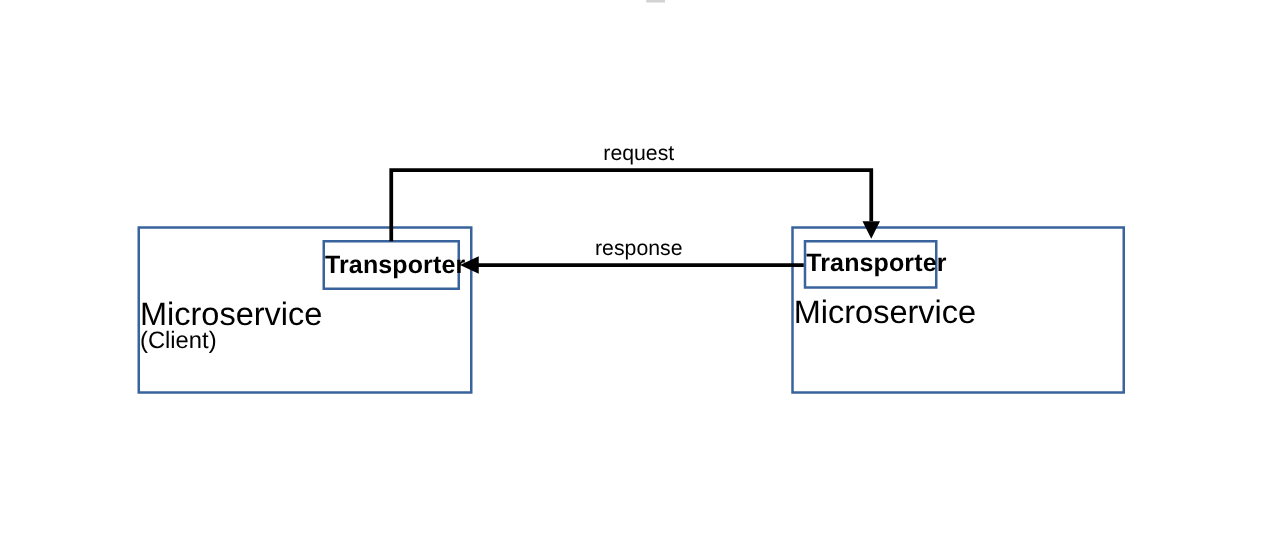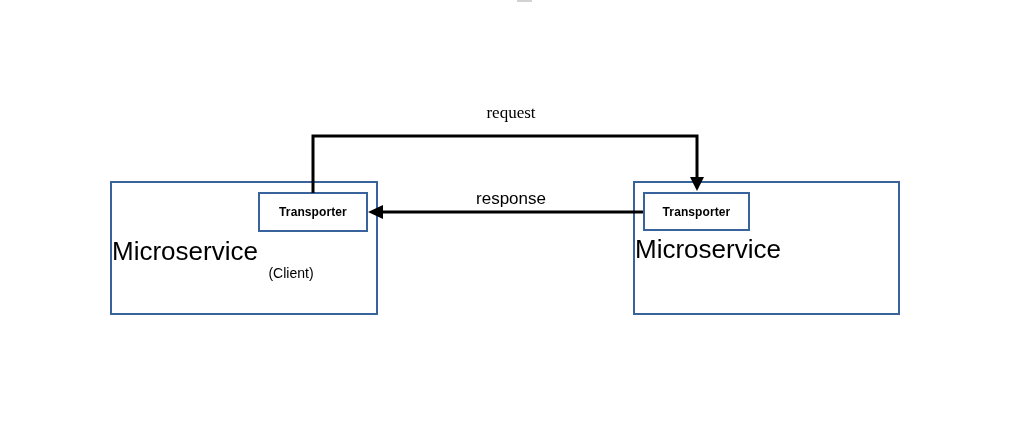--- a/index.html
+++ b/index.html
@@ -36,22 +36,21 @@
     background: #ffffff;
   }
   .ms-box.client { left: 110px; top: 181px; width: 268px; height: 134px; }
   .ms-box.server { left: 633px; top: 181px; width: 267px; height: 134px; }
   .tr-box {
     position: absolute;
     border: 2px solid var(--box-border);
     background: #ffffff;
     display: flex;
     align-items: center;
-    justify-content: center;
-    font-size: 12px;
+    font-size: 20px;
     font-weight: 600;
     letter-spacing: 0.1px;
   }
   .ms-box.client .tr-box { left: 146px; top: 9px; width: 110px; height: 40px; }
   .ms-box.server .tr-box { left: 8px;  top: 9px; width: 107px; height: 39px; }
   .ms-title {
     position: absolute;
     left: 0;
     width: 100%;
     text-align: left;
@@ -59,25 +58,23 @@
     line-height: 30px;
     font-weight: 400;
   }
   .ms-box.client .ms-title { top: 53px; }
   .ms-box.server .ms-title { top: 51px; }
   .ms-subtitle {
     position: absolute;
     left: 0;
     top: 79px;
     width: 100%;
-    text-align: center;
-    font-size: 14px;
+    font-size: 19px;
     line-height: 22px;
     font-weight: 400;
-    margin-left: 47px;
   }
   .connector-layer {
     position: absolute;
     left: 0;
     top: 0;
     width: 1024px;
     height: 440px;
     pointer-events: none;
     z-index: 5;
   }
@@ -92,21 +89,21 @@
   }
   .edge-label {
     position: absolute;
     left: 411px;
     width: 200px;
     text-align: center;
     font-size: 17px;
     line-height: 20px;
     z-index: 6;
   }
-  .edge-label.request  { top: 103px; font-family: Liberation Serif, serif; }
+  .edge-label.request  { top: 113px; }
   .edge-label.response { top: 189px; }
 </style>
 </head>
 <body>
 
 <div class="canvas">
 
   <div class="crop-artifact"></div>
 
   <div class="ms-box client">

